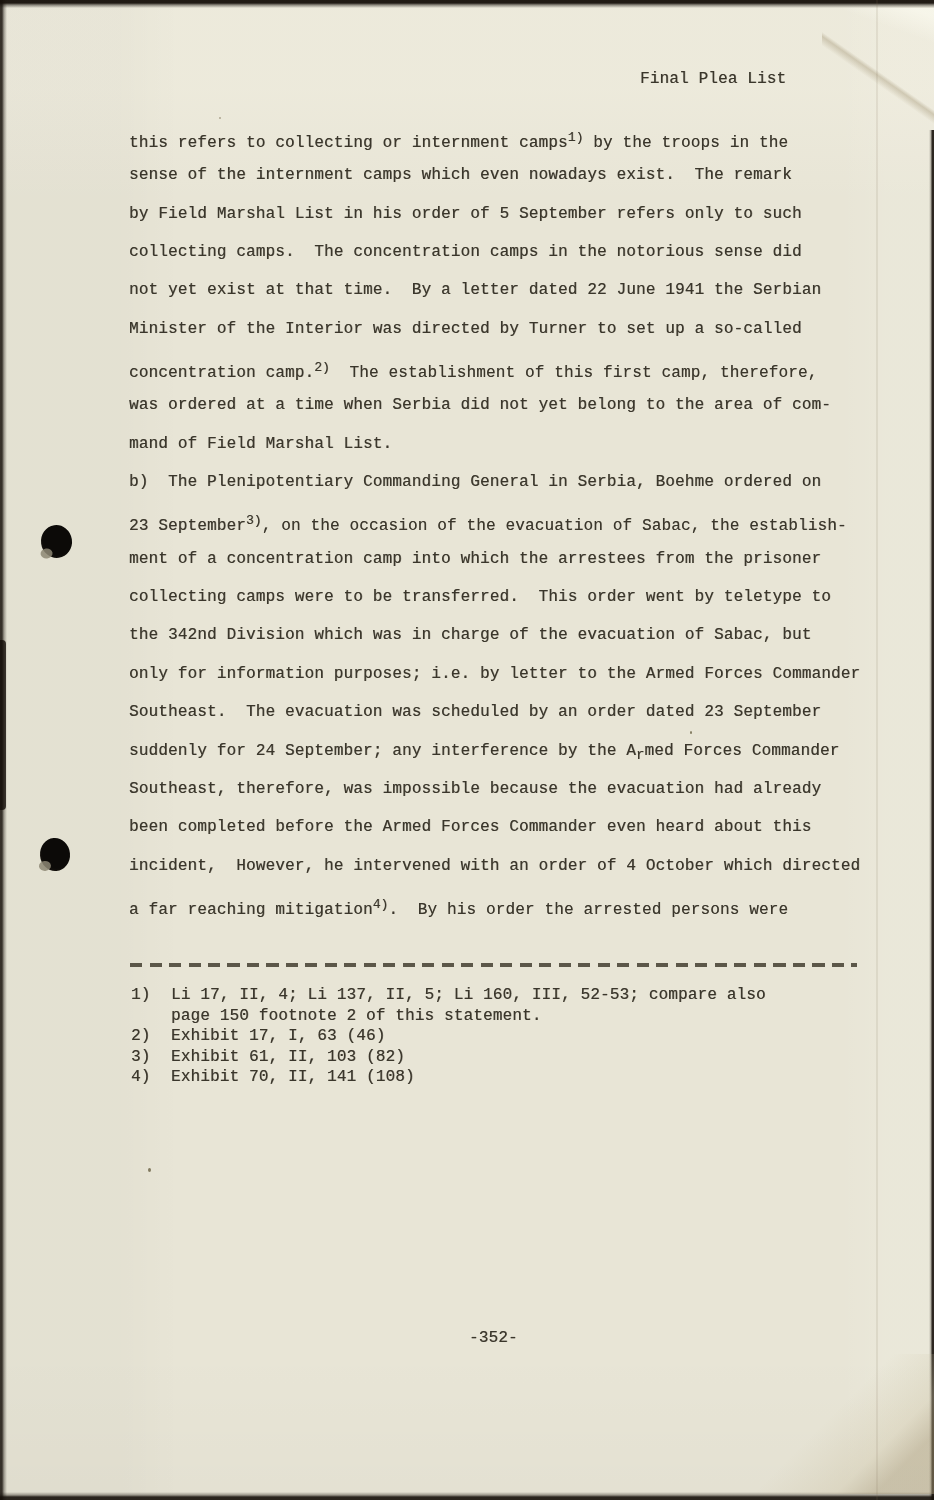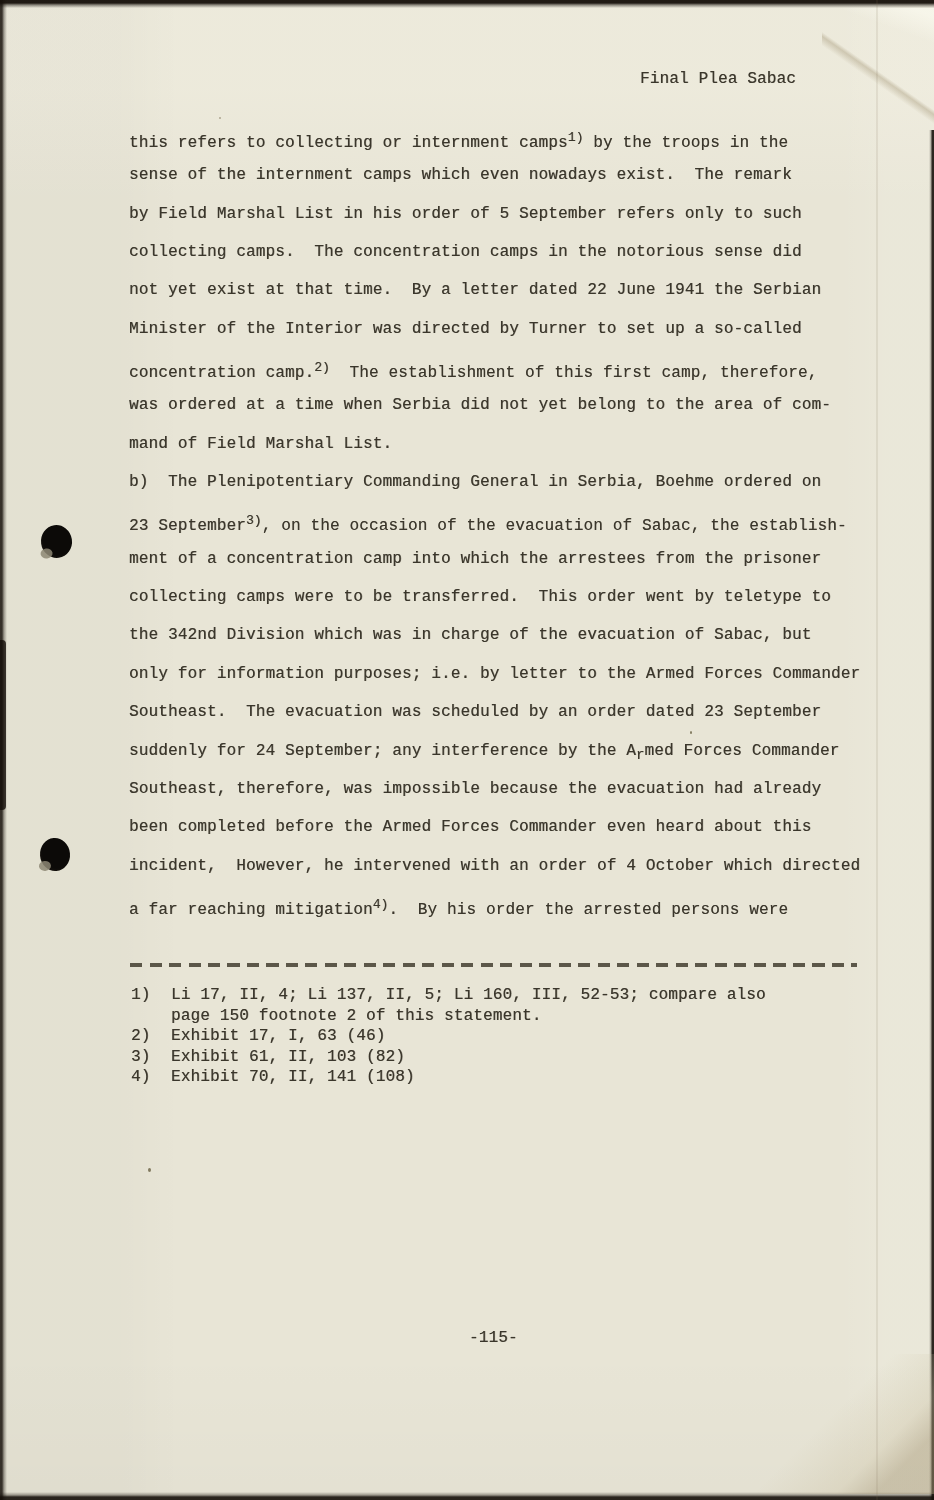--- a/index.html
+++ b/index.html
@@ -84,26 +84,26 @@
   <div class="edge curl-br"></div>
   <div class="edge scanline-v"></div>
 
   <div class="hole hole1">
       <div class="notch"></div>
     </div>
   <div class="hole hole2">
       <div class="notch"></div>
     </div>
 
-  <div class="tw header">Final Plea Sabac</div>
+  <div class="tw header">Final Plea List</div>
 
   <div class="tw bodytext" id="bodytext"><div class="line">this refers to collecting or internment camps<sup>1)</sup> by the troops in the</div><div class="line">sense of the internment camps which even nowadays exist.  The remark</div><div class="line">by Field Marshal List in his order of 5 September refers only to such</div><div class="line">collecting camps.  The concentration camps in the notorious sense did</div><div class="line">not yet exist at that time.  By a letter dated 22 June 1941 the Serbian</div><div class="line">Minister of the Interior was directed by Turner to set up a so-called</div><div class="line">concentration camp.<sup>2)</sup>  The establishment of this first camp, therefore,</div><div class="line">was ordered at a time when Serbia did not yet belong to the area of com-</div><div class="line">mand of Field Marshal List.</div><div class="line">b)  The Plenipotentiary Commanding General in Serbia, Boehme ordered on</div><div class="line">23 September<sup>3)</sup>, on the occasion of the evacuation of Sabac, the establish-</div><div class="line">ment of a concentration camp into which the arrestees from the prisoner</div><div class="line">collecting camps were to be transferred.  This order went by teletype to</div><div class="line">the 342nd Division which was in charge of the evacuation of Sabac, but</div><div class="line">only for information purposes; i.e. by letter to the Armed Forces Commander</div><div class="line">Southeast.  The evacuation was scheduled by an order dated 23 September</div><div class="line">suddenly for 24 September; any interference by the A<sub>r</sub>med Forces Commander</div><div class="line">Southeast, therefore, was impossible because the evacuation had already</div><div class="line">been completed before the Armed Forces Commander even heard about this</div><div class="line">incident,  However, he intervened with an order of 4 October which directed</div><div class="line">a far reaching mitigation<sup>4)</sup>.  By his order the arrested persons were</div></div>
 
   <div class="separator"></div>
 
   <div class="tw footnotes" id="footnotes"><div class="fn-item"><div class="fn-marker">1)</div><div><div>Li 17, II, 4; Li 137, II, 5; Li 160, III, 52-53; compare also</div><div>page 150 footnote 2 of this statement.</div></div></div><div class="fn-item"><div class="fn-marker">2)</div><div><div>Exhibit 17, I, 63 (46)</div></div></div><div class="fn-item"><div class="fn-marker">3)</div><div><div>Exhibit 61, II, 103 (82)</div></div></div><div class="fn-item"><div class="fn-marker">4)</div><div><div>Exhibit 70, II, 141 (108)</div></div></div></div>
 
-  <div class="tw pagenum">-115-</div>
+  <div class="tw pagenum">-352-</div>
 
   <div class="speck speck1"></div>
   <div class="speck speck2"></div>
   <div class="speck speck3"></div>
 </div>
 
 </body></html>

